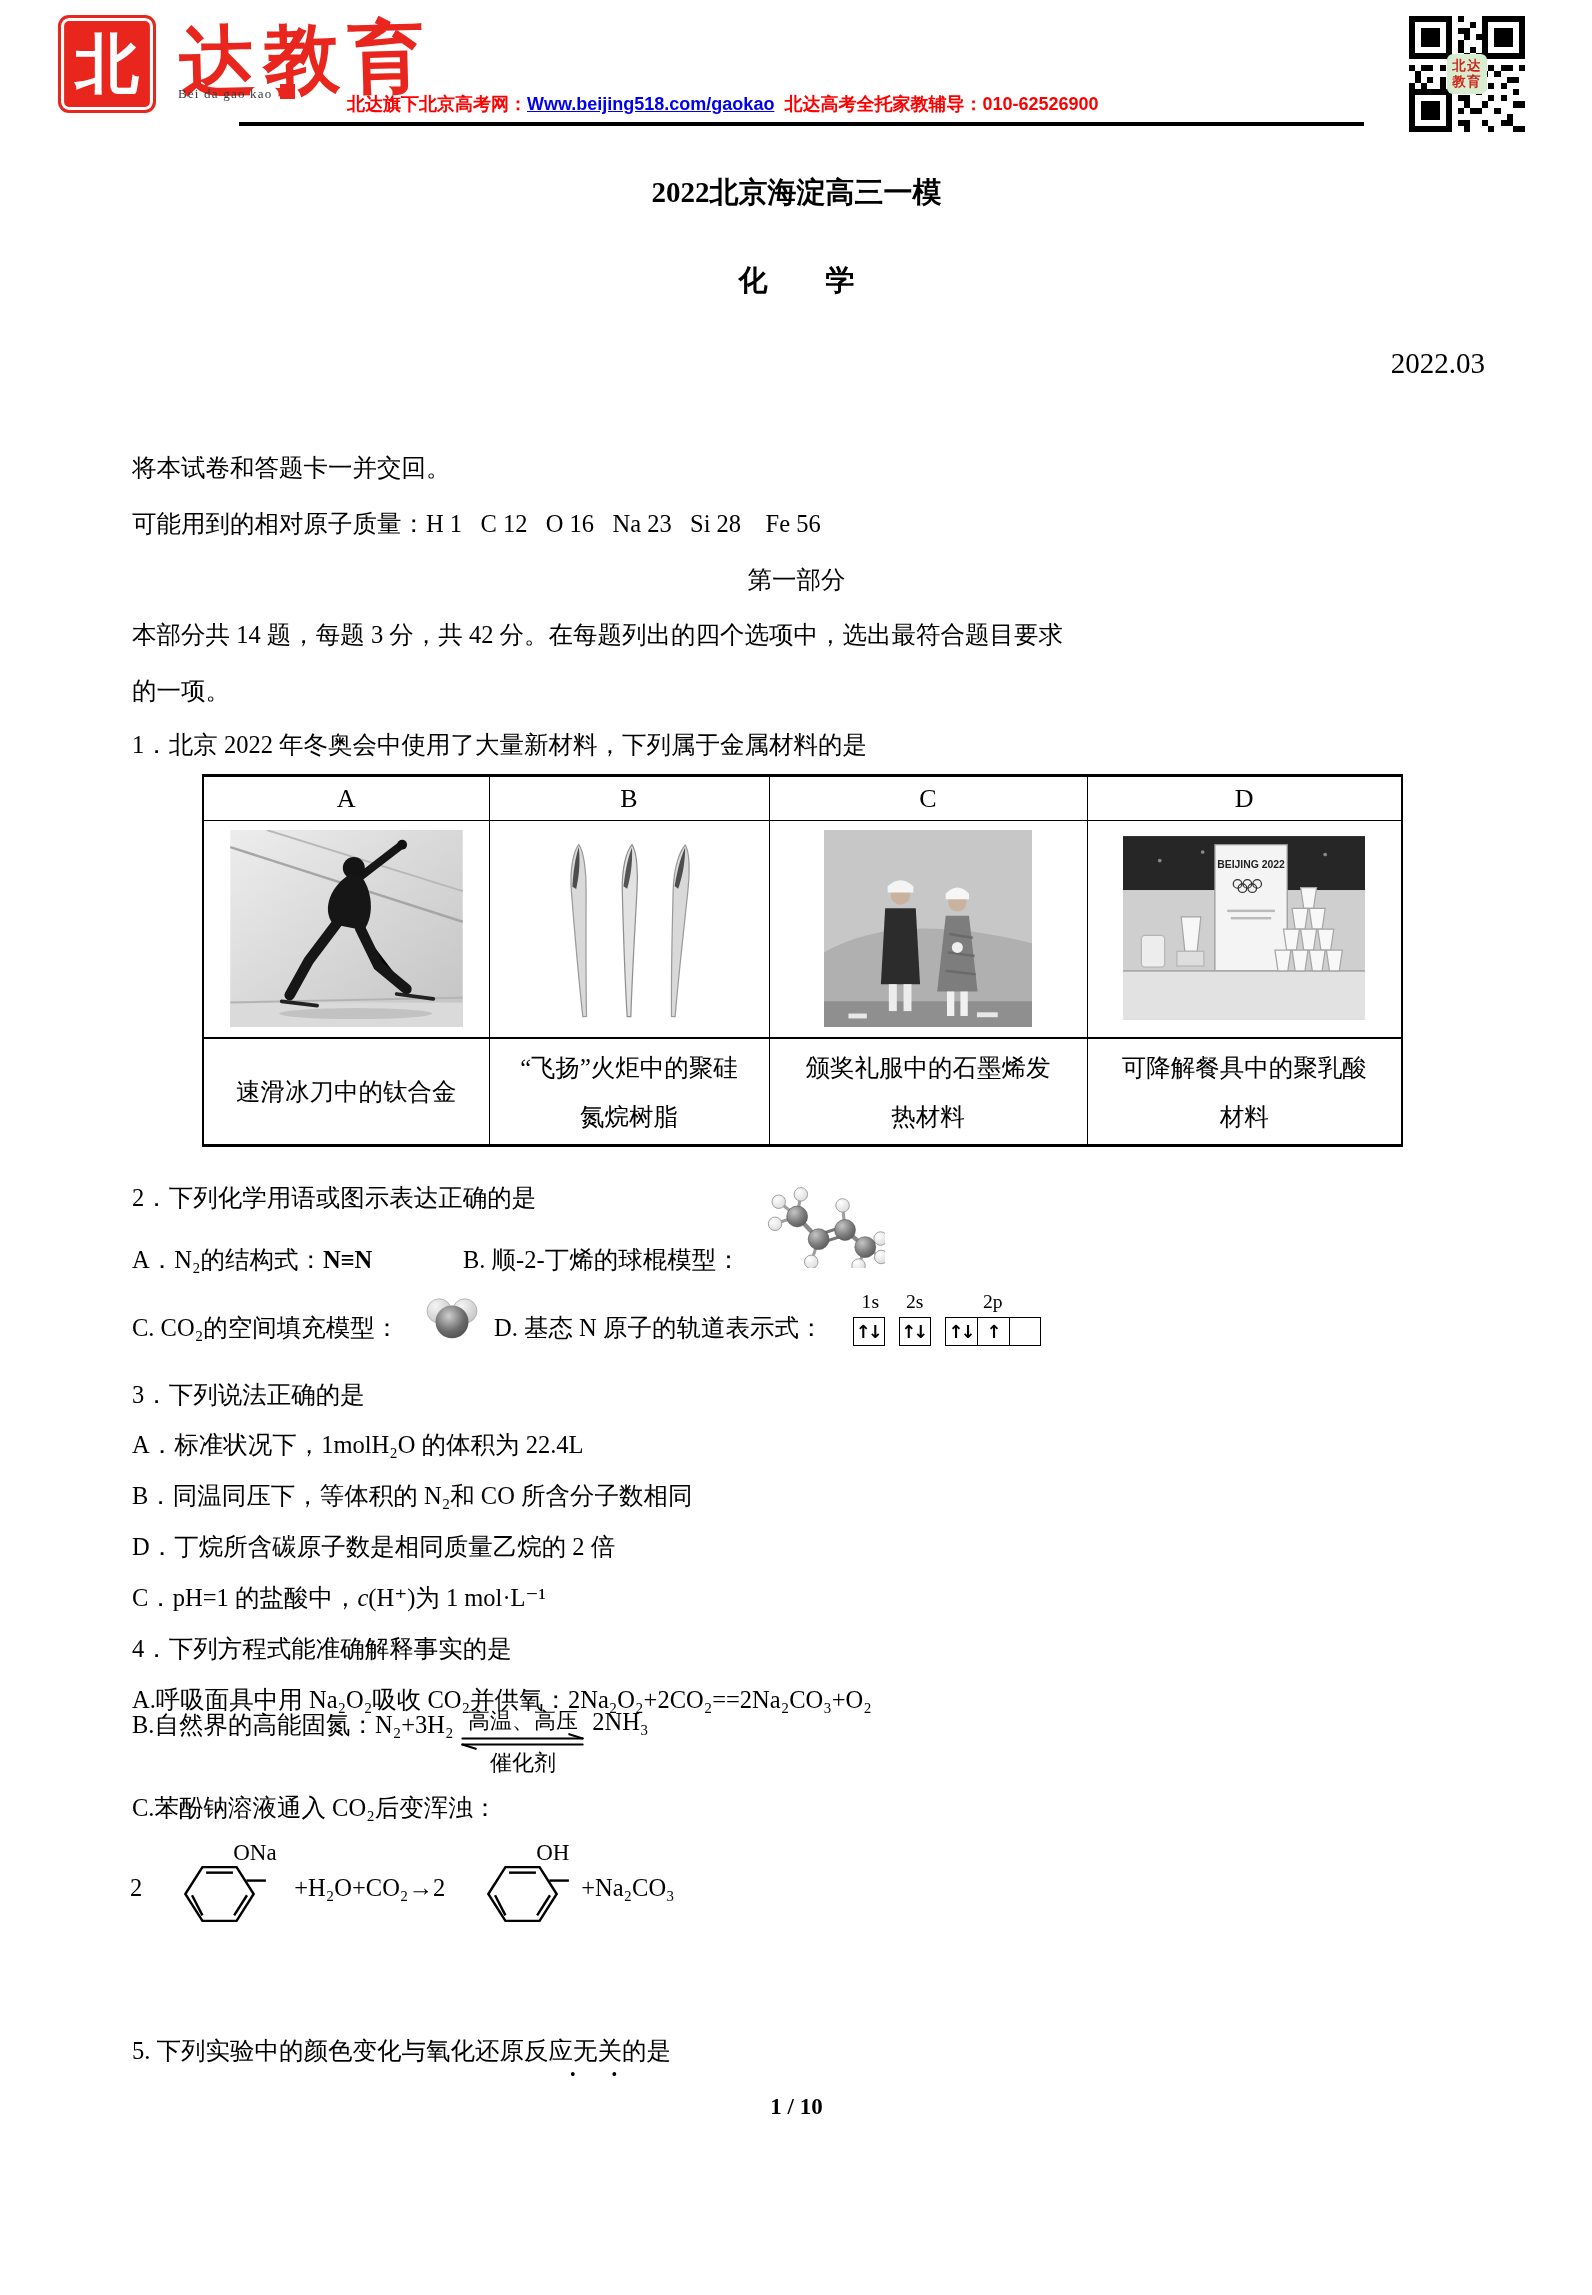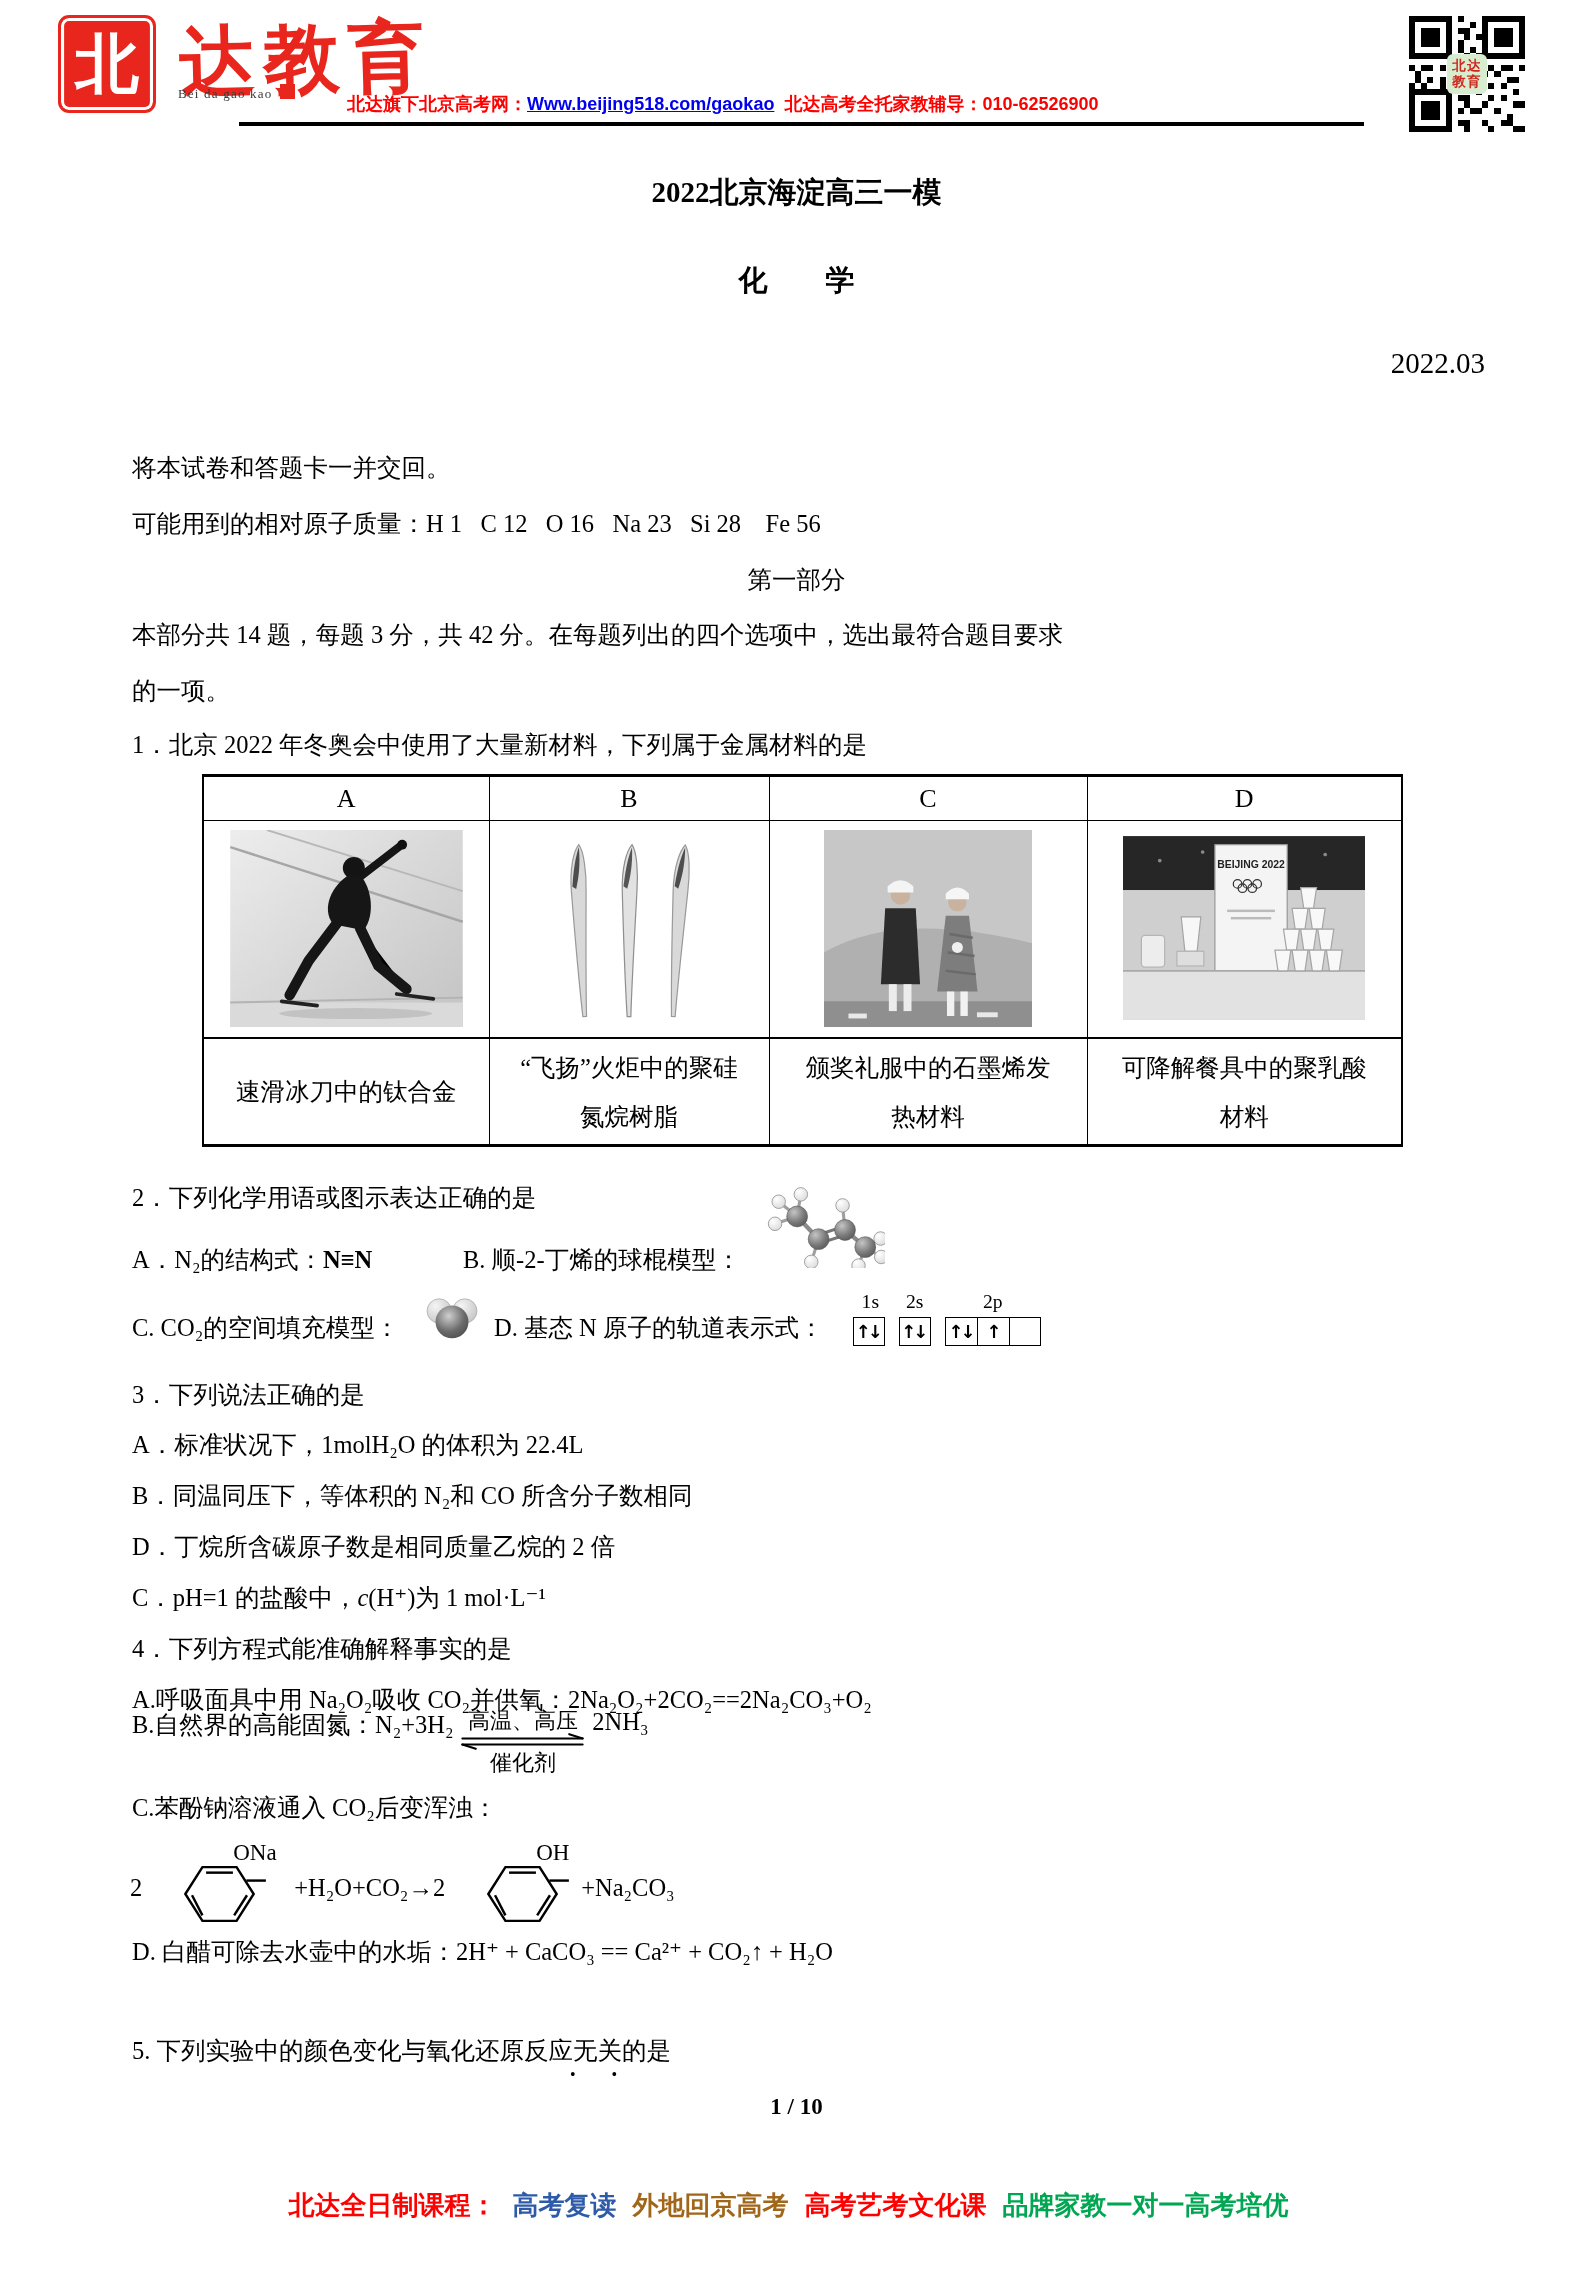--- a/index.html
+++ b/index.html
@@ -452,21 +452,19 @@
           <line x1="111" y1="61" x2="90" y2="94"></line>
           <line x1="21" y1="61" x2="38" y2="94"></line>
           <line x1="110" y1="37" x2="142" y2="37"></line>
         </g>
       </svg>
       <span class="ringlabel">OH</span>
     </span>
     <span class="rxt">+Na₂CO₃</span>
   </div>
 
-  <div class="line" style="top:1937px">D. 白醋可除去水壶中的水垢：2H⁺ + CaCO₃ == Ca²⁺ + CO₂↑ + H₂O</div>
 
   <div class="line" style="top:2036px"><span>5. 下列实验中的颜色变化与氧化还原反应</span><span class="emph">无关</span><span>的是</span></div>
 
   <div class="pagenum">1 / 10</div>
-  <div class="adline"><span class="ad-label">北达全日制课程：</span><span class="ad-0">高考复读</span><span class="ad-1">外地回京高考</span><span class="ad-2">高考艺考文化课</span><span class="ad-3">品牌家教一对一高考培优</span></div>
 
 </div>
 
 
 </body></html>

